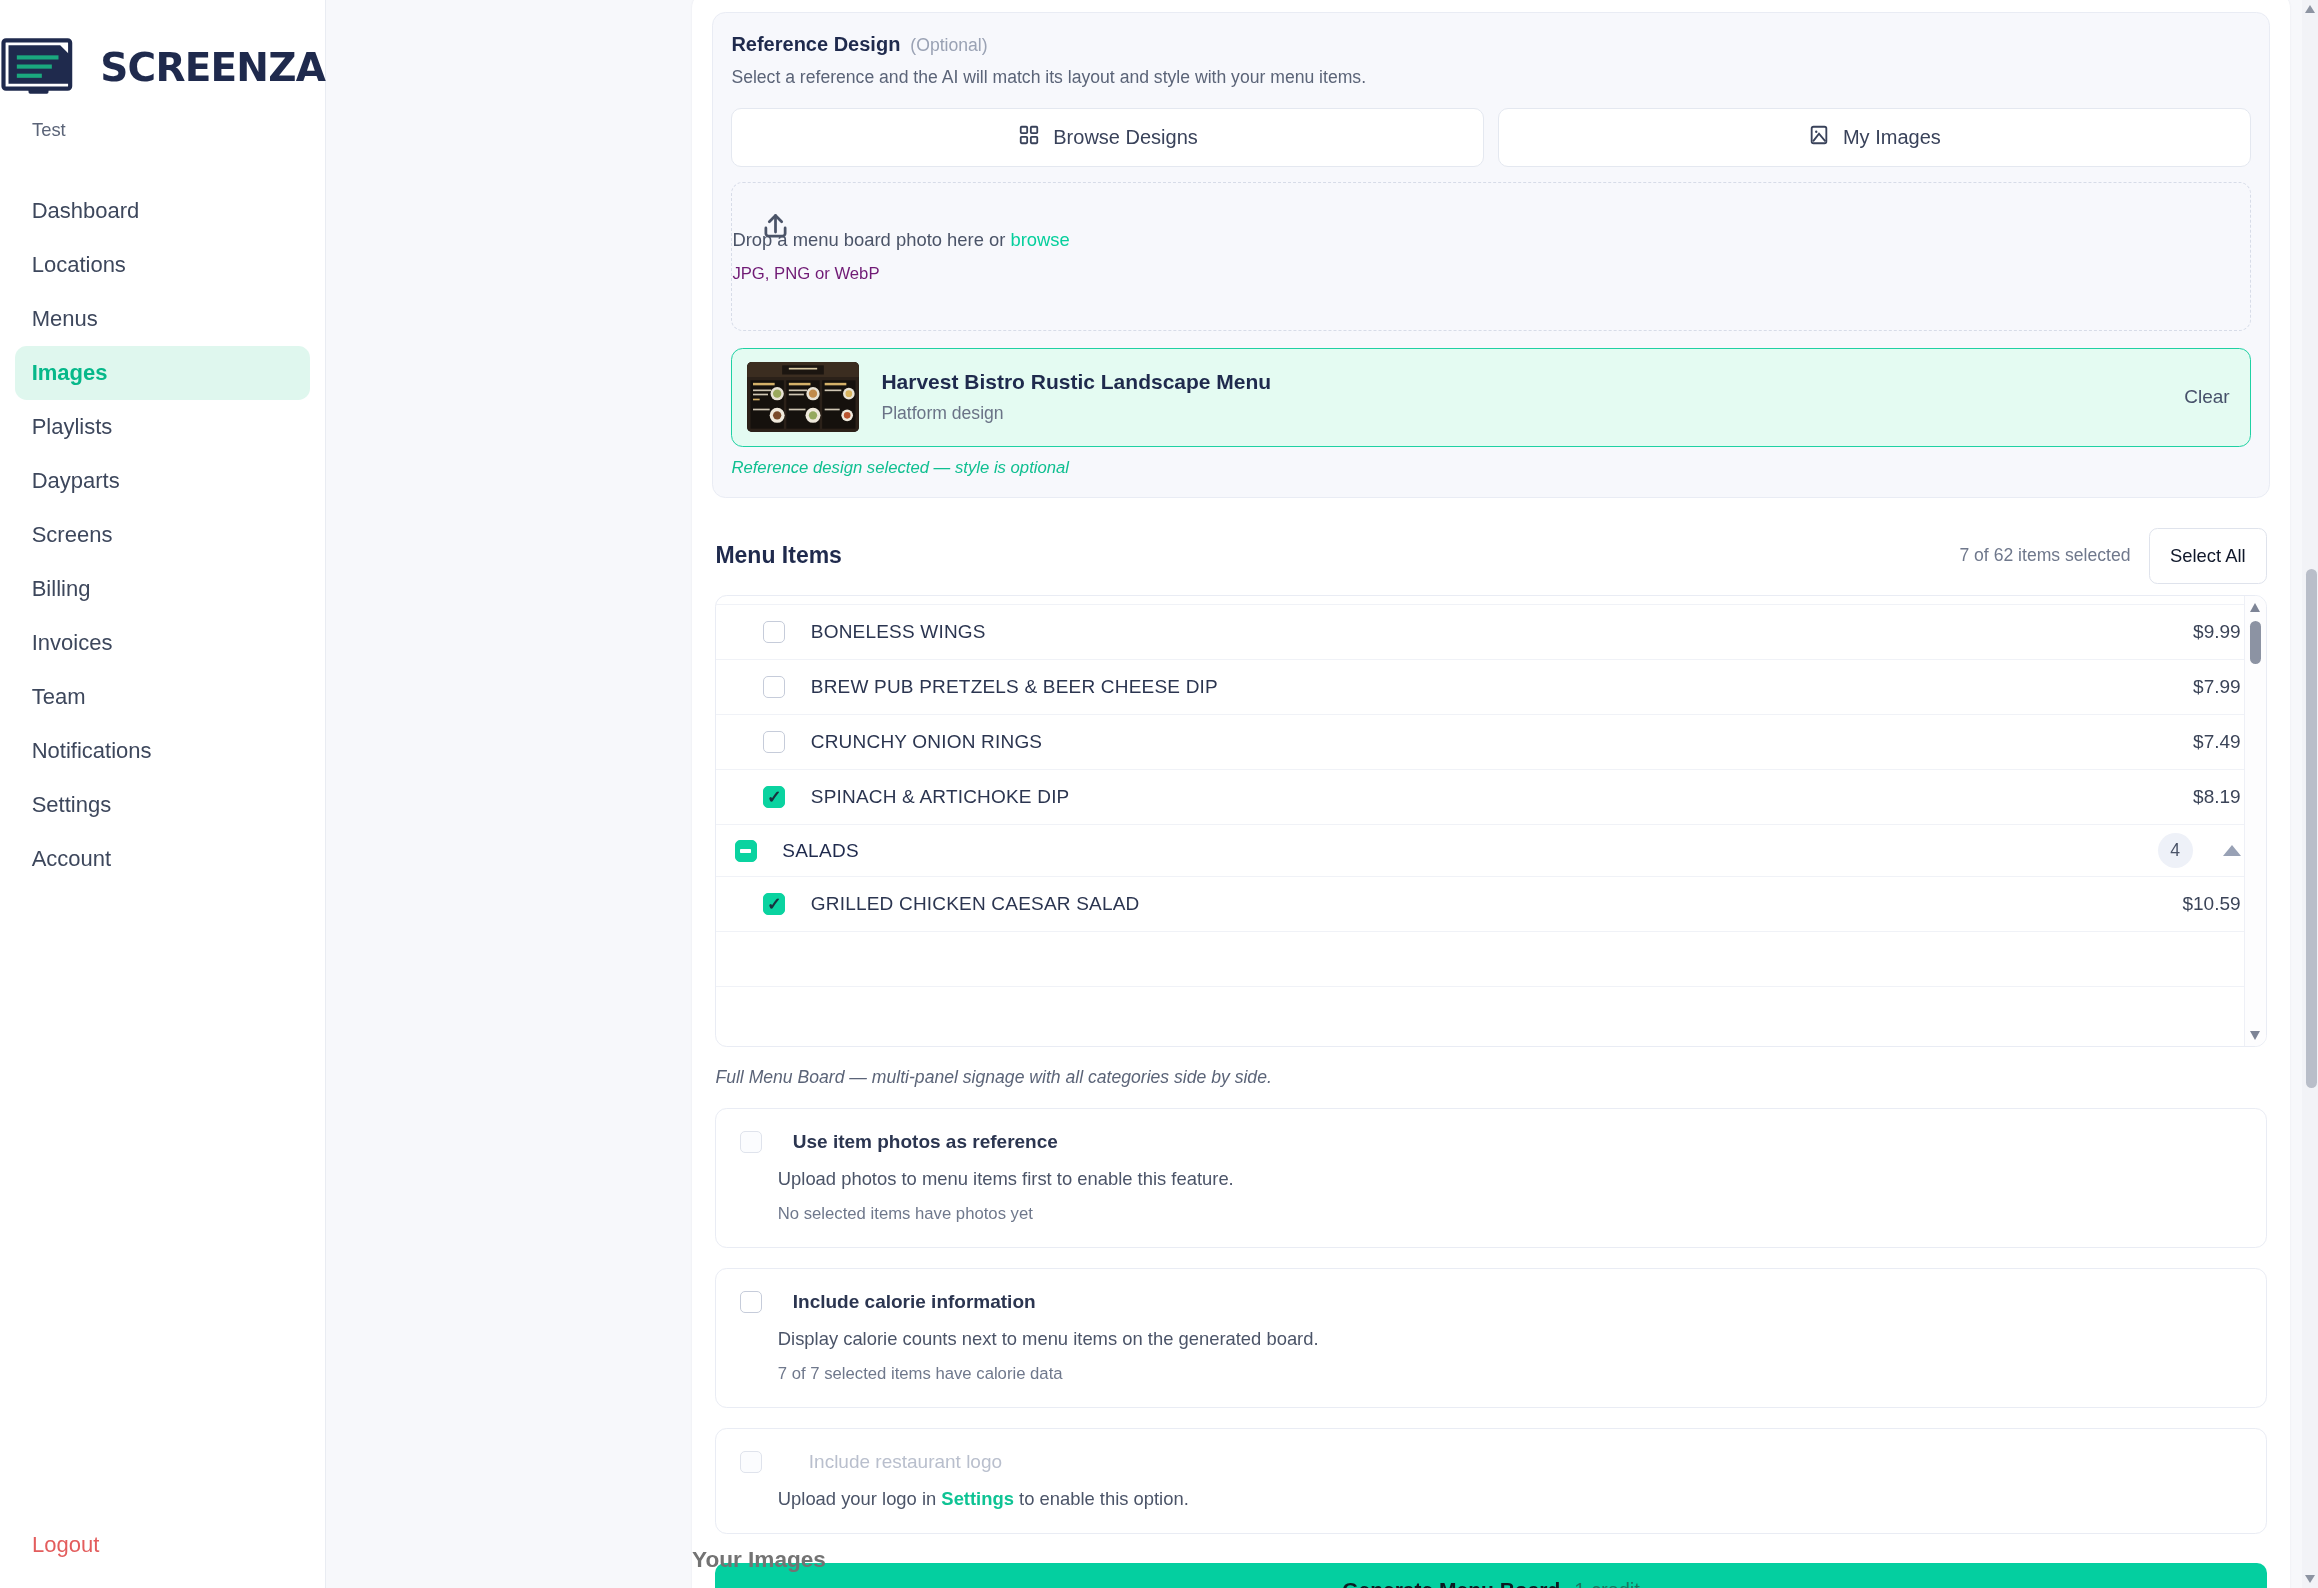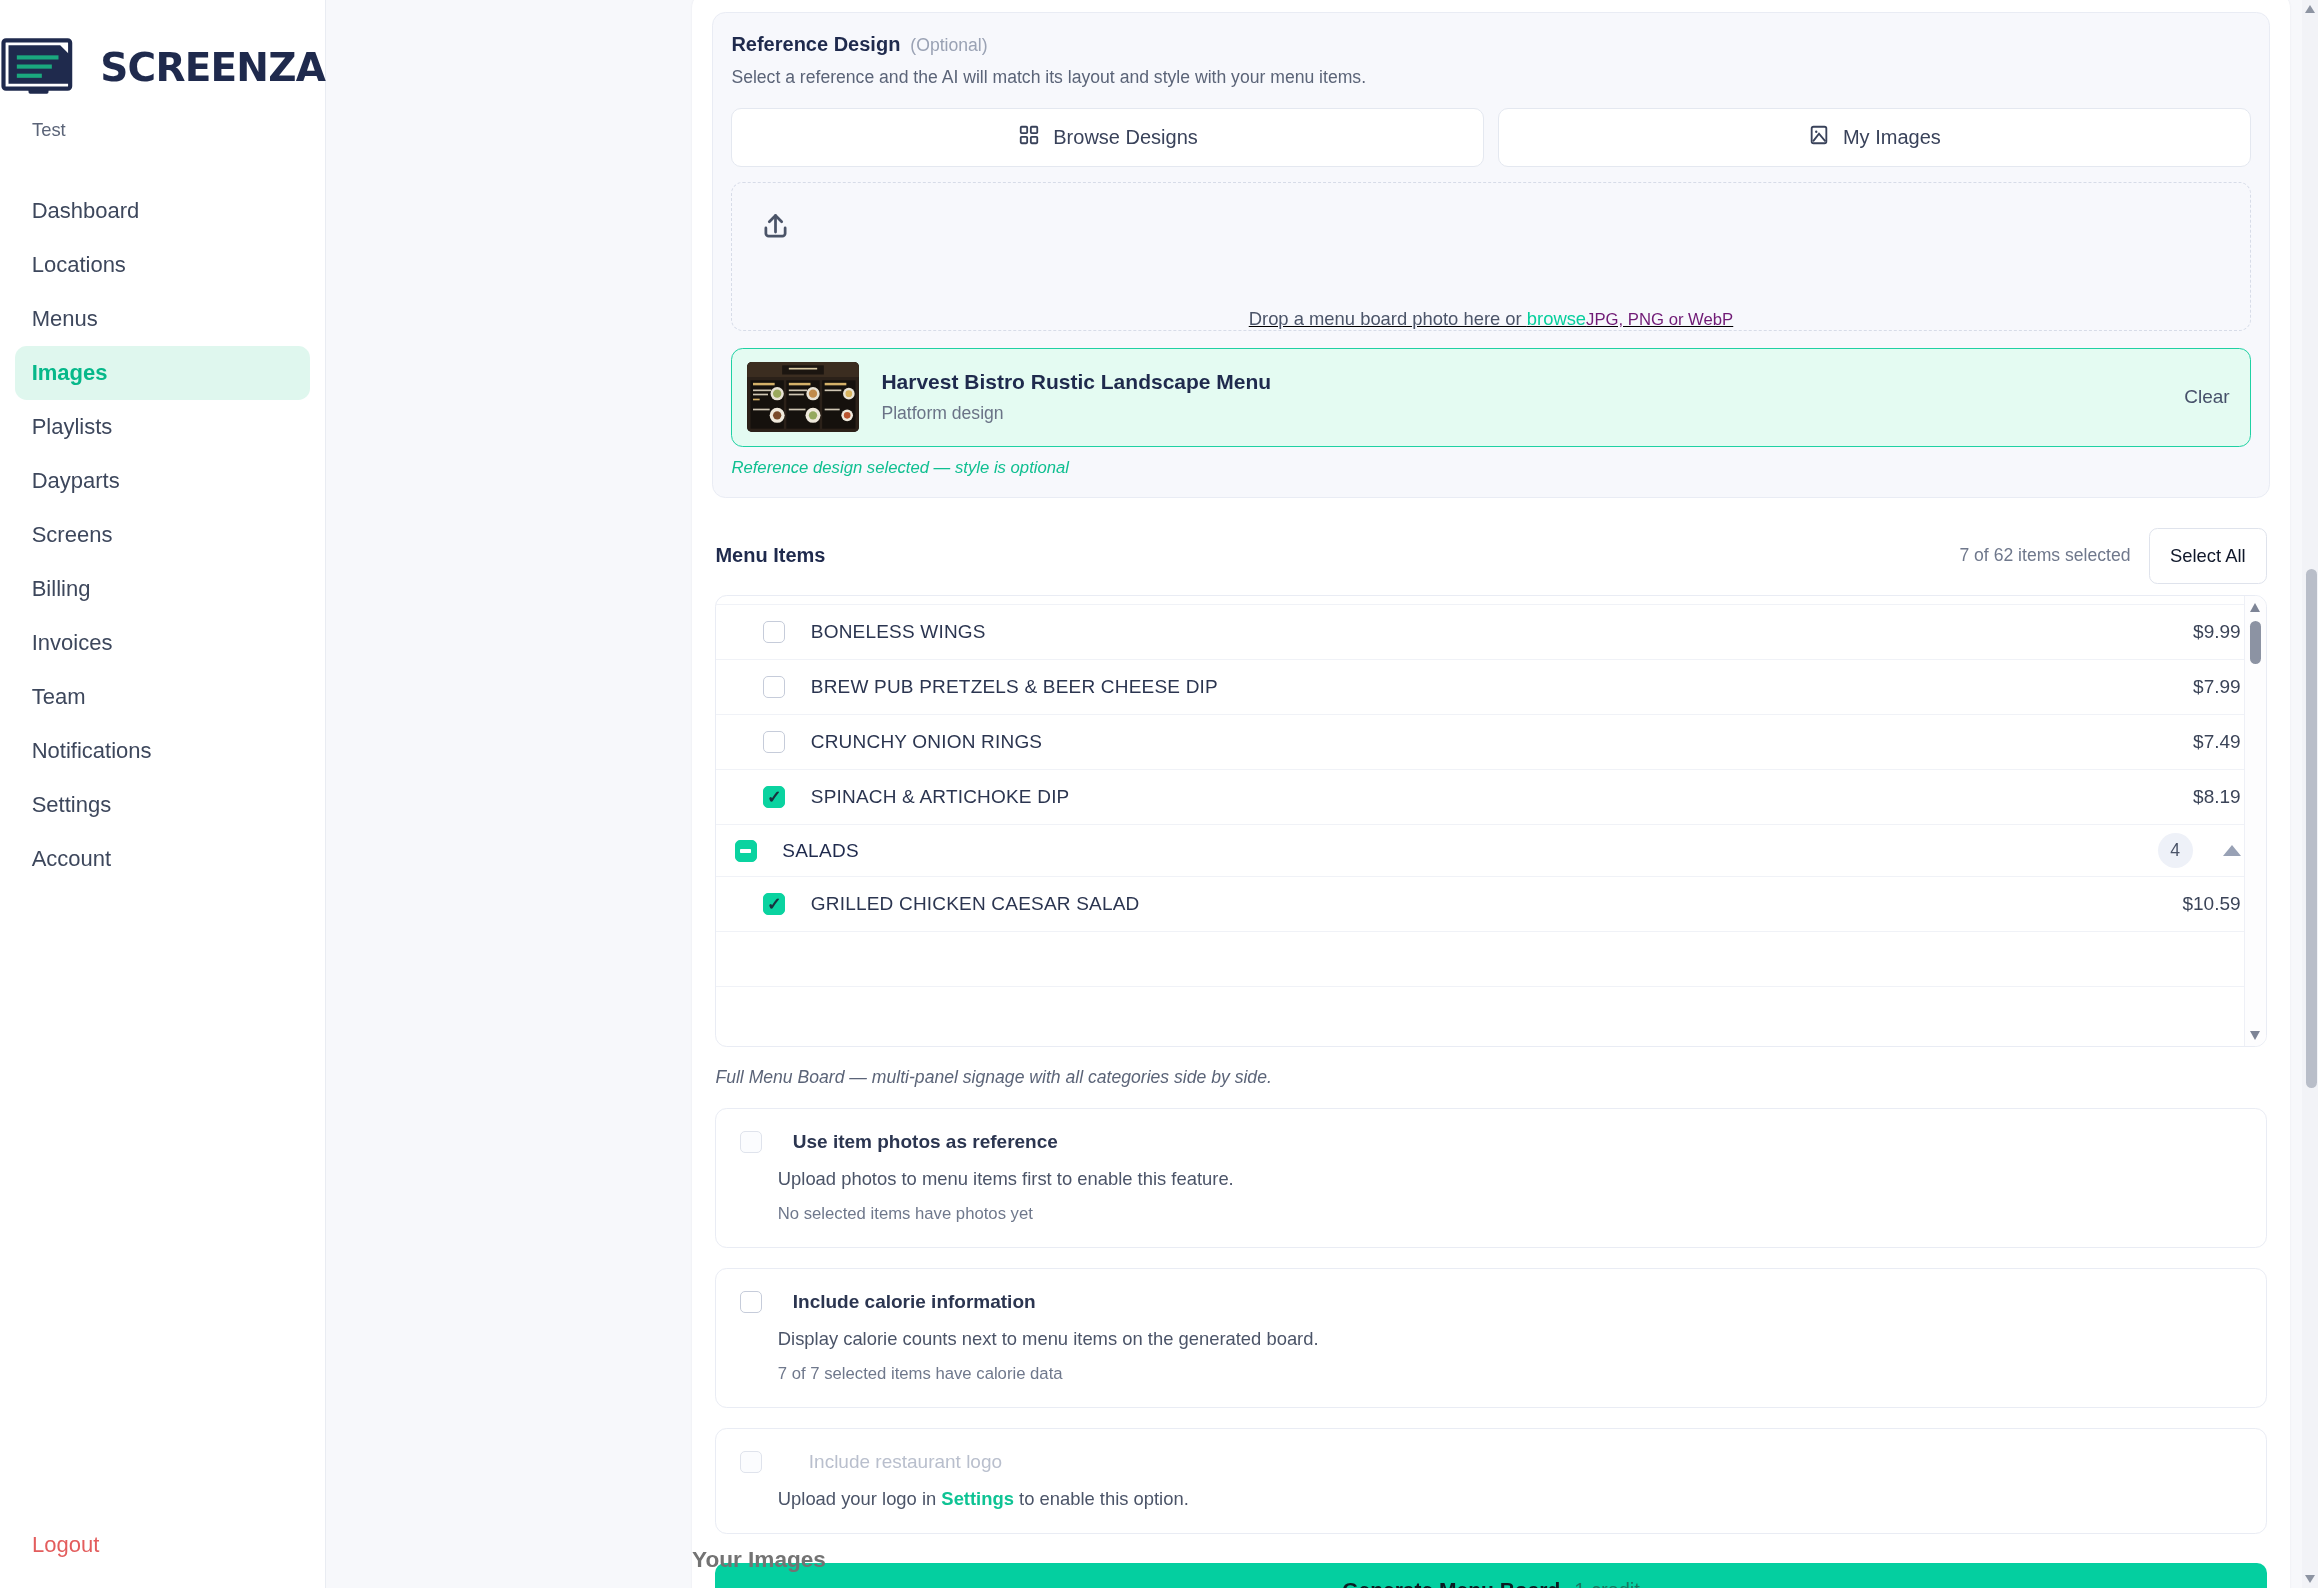--- a/index.html
+++ b/index.html
@@ -62,43 +62,43 @@
   .ref-btn {
     flex: 1; height: 59px; background: #ffffff;
     border: 0.8px solid #e4e8f0; border-radius: 10px;
     display: flex; align-items: center; justify-content: center; gap: 13.4px;
     font-size: 20px; color: #39425a; cursor: pointer;
   }
 
   .dropzone {
     margin-top: 15px; height: 149px;
     border: 1.7px dashed #d7dce8; border-radius: 11.7px;
-    display: flex; flex-direction: row; align-items: flex-end; justify-content: center;
-    position: relative; cursor: pointer; text-decoration: underline;
+    display: flex; flex-direction: column; align-items: flex-start; justify-content: center;
+    position: relative; cursor: pointer;
   }
   .dropzone .up-icon { position: absolute; left: 27px; top: 27px; }
   .drop-main { font-size: 18.4px; color: #4b5468; }
   .drop-link { color: #06cf9c; }
   .drop-sub { margin-top: 13.4px; font-size: 16.7px; color: #701a75; }
 
   .selected-ref {
     margin-top: 16.7px; height: 99px;
     background: #e4fbf2; border: 1.3px solid #1fd1a3; border-radius: 11.7px;
     display: flex; align-items: center; padding: 0 20px 0 15px; gap: 22px;
     cursor: pointer;
   }
   .thumb { width: 112px; height: 70px; border-radius: 5px; overflow: hidden; flex: 0 0 auto; position: relative; background: #241d17; }
   .sel-title { font-size: 21px; font-weight: 700; color: #1f2a4d; }
   .sel-sub { margin-top: 8.4px; font-size: 17.6px; color: #6a7387; }
   .clear-btn { margin-left: auto; font-size: 19px; color: #46506a; cursor: pointer; }
   .ref-note { margin-top: 11.7px; font-size: 16.7px; font-style: italic; color: #0fbf90; }
 
   
   .mi-head { display: flex; align-items: center; margin: 30px 23.4px 0 23.4px; }
-  .mi-title { font-size: 20px; font-weight: 700; color: #1f2a4d; text-align: right; }
+  .mi-title { font-size: 23px; font-weight: 700; color: #1f2a4d; text-align: right; }
   .mi-right { margin-left: auto; display: flex; align-items: center; gap: 18.4px; }
   .mi-count { font-size: 17.6px; color: #6f7casd; color: #6f788c; }
   .select-all {
     border: 0.8px solid #dfe3ec; border-radius: 8.4px; background: #fff;
     padding: 16px 20px; font-size: 18.4px; color: #0f172a; cursor: pointer;
   }
 
   .list-wrap {
     margin: 11.7px 23.4px 0 23.4px; height: 452px;
     border: 0.8px solid #e9ecf4; border-radius: 11.7px;

